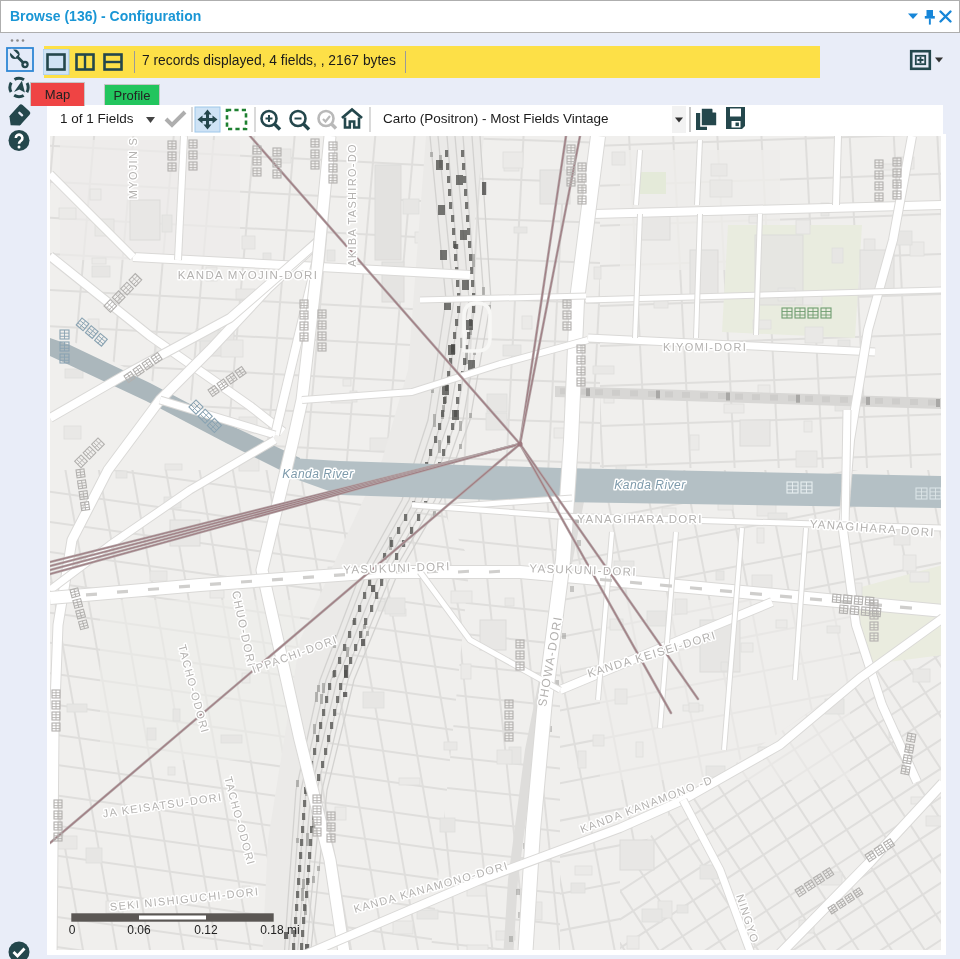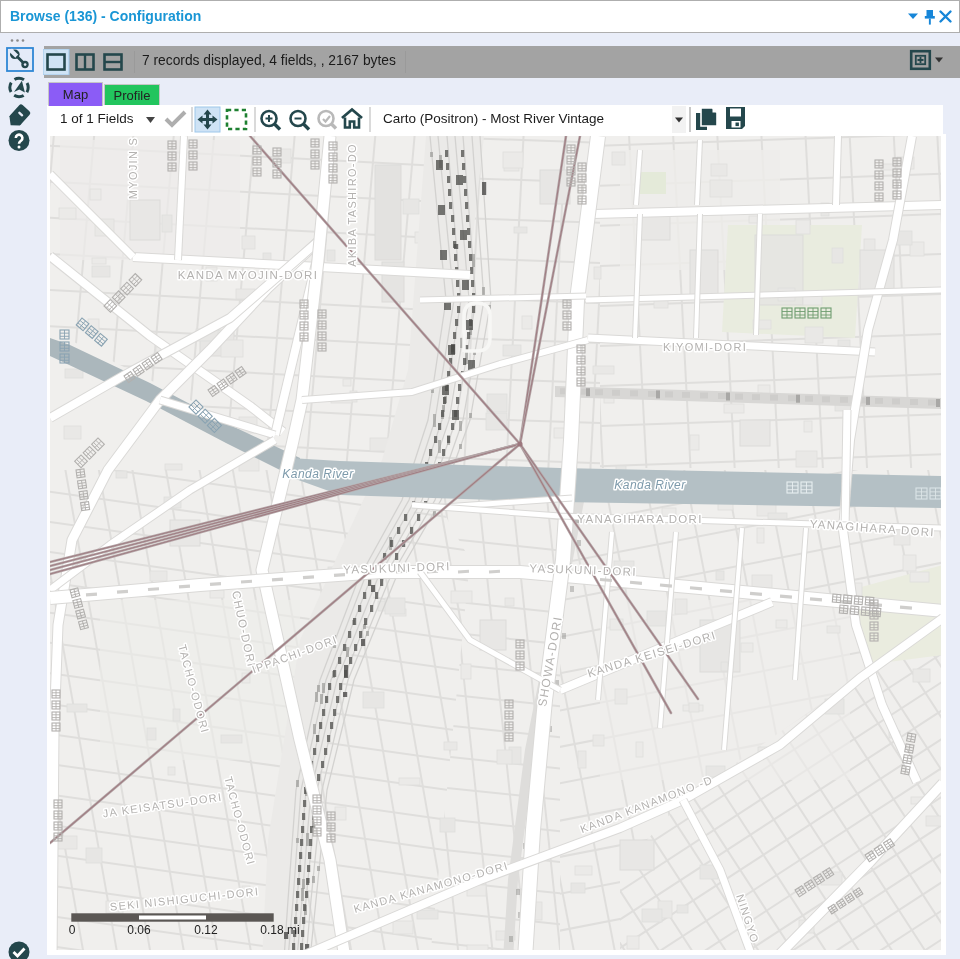--- a/index.html
+++ b/index.html
@@ -3,21 +3,21 @@
 <meta charset="utf-8">
 <style>
   html,body{margin:0;padding:0;}
   body{width:960px;height:959px;position:relative;overflow:hidden;
        font-family:"Liberation Sans",sans-serif;background:#e9edf8;}
   .abs{position:absolute;}
   
   #titlebar{left:0;top:0;width:958px;height:31px;background:#fff;border:1px solid #aeaeae;}
   #title{left:10px;top:8px;font-size:14px;font-weight:bold;color:#1a96d5;}
   
-  #strip{left:44px;top:46px;width:916px;height:32px;background:#a3a3a3;}
+  #strip{left:44px;top:46px;width:776px;height:32px;background:#fde047;}
   .sep{position:absolute;top:5px;width:1px;height:22px;background:#9a9a9a;}
   #rectext{position:absolute;left:98px;top:7px;font-size:13.8px;color:#1b1b1b;}
   
   .tab{position:absolute;top:82px;height:23px;font-size:13px;color:#222;
        display:flex;align-items:center;justify-content:center;}
   
   #maptb{left:47px;top:105px;width:896px;height:29px;background:#fff;}
   #mapwrap{left:47px;top:134px;width:899px;height:821px;background:#fff;}
   #mapwrap svg{position:absolute;left:3px;top:2px;}
   .tbtxt{position:absolute;font-size:13.5px;color:#1b1b1b;}
@@ -88,21 +88,21 @@
     <div id="rectext">7 records displayed, 4 fields, , 2167 bytes</div>
     <div class="sep" style="left:361px"></div>
     <svg class="abs" style="left:865px;top:3px" width="46" height="26" viewBox="0 0 46 26">
       <rect x="2.2" y="2.2" width="18.6" height="17.6" fill="none" stroke="#24474c" stroke-width="2.6"></rect>
       <rect x="6.8" y="6.8" width="9.4" height="8.4" fill="none" stroke="#24474c" stroke-width="1.8"></rect>
       <path d="M11.5 8 L11.5 14 M8.5 11 L14.5 11" stroke="#24474c" stroke-width="1.8"></path>
       <path d="M26 8.5 L34 8.5 L30 13.5 Z" fill="#333"></path>
     </svg>
   </div>
 
-  <div class="tab" style="left:48px;width:53px;background:#8b5cf6;border:1px solid #c6c6c6;border-bottom:none;z-index:2">Map</div>
+  <div class="tab" style="left:30px;width:53px;background:#ef4444;border:1px solid #c6c6c6;border-bottom:none;z-index:2">Map</div>
   <div class="tab" style="left:104px;top:84px;height:21px;width:54px;background:#22c55e;border:1px solid #c6c6c6;border-bottom:none;">Profile</div>
 
   <div class="abs" id="maptb">
     <div class="tbtxt" style="left:13px;top:6px">1 of 1 Fields</div>
     <svg class="abs" style="left:95px;top:0" width="700" height="29" viewBox="0 0 700 29">
       <path d="M4 12 L13 12 L8.5 18 Z" fill="#444"></path>
       <path d="M24 14 L30 20 L43 7" stroke="#aeaeae" stroke-width="4" fill="none"></path>
       <line x1="50" y1="2" x2="50" y2="27" stroke="#b5b5b5"></line>
       <rect x="53" y="2" width="25" height="25" fill="#cfe3f5" stroke="#9ec7ea"></rect>
       <g transform="translate(65.5,14.5)" fill="#24474c">
@@ -124,21 +124,21 @@
         <circle r="7.5" stroke-width="2.6"></circle>
         <path d="M5.5 5.5 L10 10" stroke-width="3.4"></path>
         <path d="M-3 0.5 L-0.5 3 L4 -2.5" stroke-width="2.2"></path>
       </g>
       <g transform="translate(210,14)" fill="none" stroke="#24474c">
         <path d="M-10,-1 L0,-9.5 L10,-1" stroke-width="2.8"></path>
         <path d="M-7,-1.5 L-7,8.5 L-2.2,8.5 L-2.2,2.5 L2.2,2.5 L2.2,8.5 L7,8.5 L7,-1.5" stroke-width="2.6"></path>
       </g>
       <line x1="228" y1="2" x2="228" y2="27" stroke="#b5b5b5"></line>
     </svg>
-    <div class="tbtxt" style="left:336px;top:6px">Carto (Positron) - Most River Vintage</div>
+    <div class="tbtxt" style="left:336px;top:6px">Carto (Positron) - Most Fields Vintage</div>
     <svg class="abs" style="left:620px;top:0" width="140" height="29" viewBox="0 0 140 29">
       <rect x="5" y="1" width="14" height="27" fill="#f2f2f2"></rect>
       <path d="M8 12.5 L16 12.5 L12 17.5 Z" fill="#333"></path>
       <line x1="23" y1="2" x2="23" y2="27" stroke="#8f8f8f"></line>
       <g>
         <path d="M29 8 L40 8 L40 25 L29 25 Z" fill="#24474c"></path>
         <path d="M34 3 L45.5 3 L50 7.5 L50 21 L34 21 Z" fill="#24474c" stroke="#ffffff" stroke-width="1.6"></path>
         <path d="M45.5 3 L45.5 7.5 L50 7.5 Z" fill="#ffffff"></path>
       </g>
       <g>

